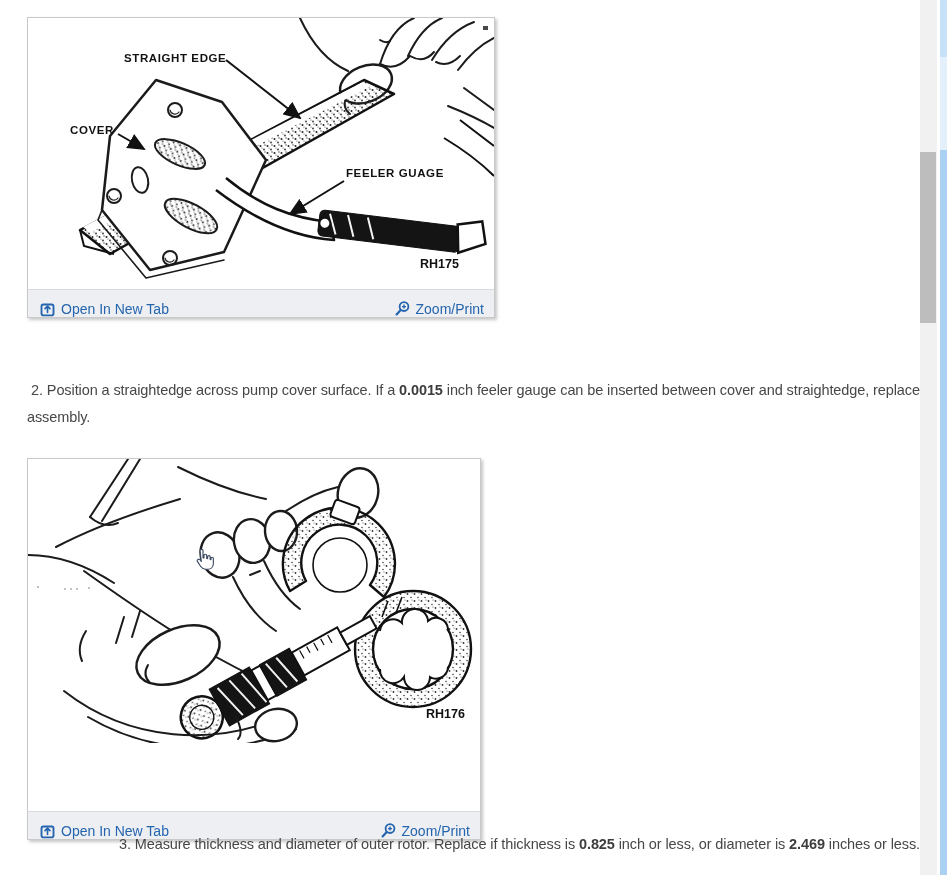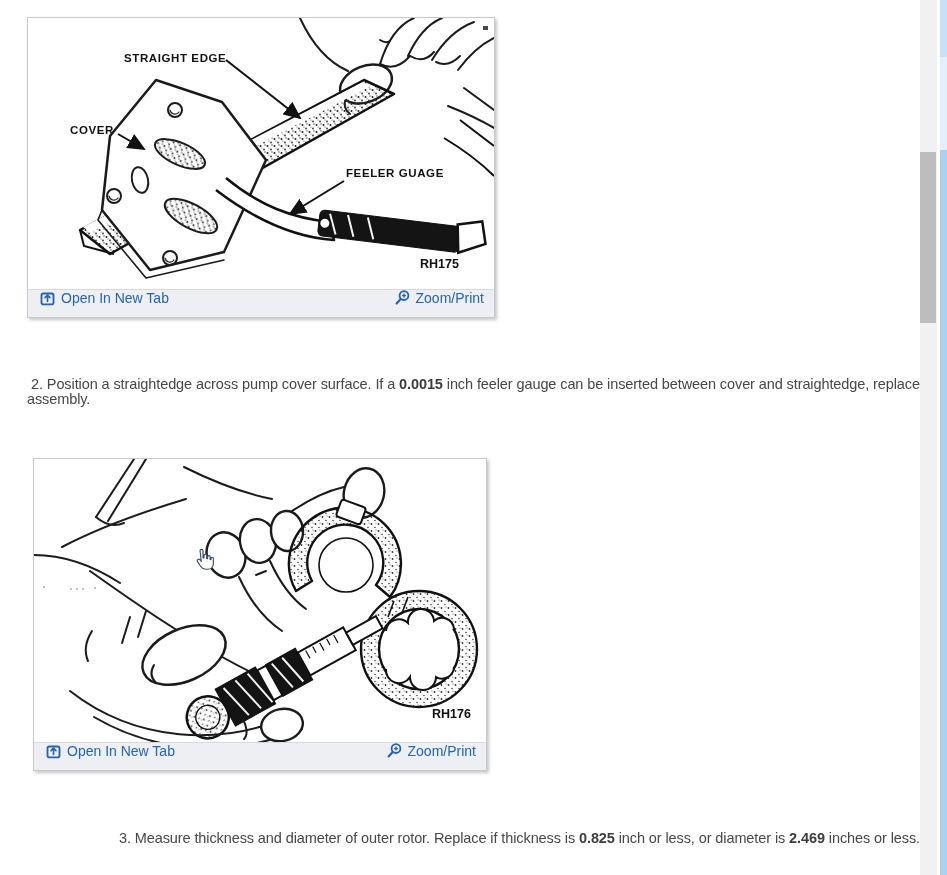--- a/index.html
+++ b/index.html
@@ -2,34 +2,34 @@
 <html><head>
 <meta charset="utf-8">
 <style>
   * { margin:0; padding:0; box-sizing:border-box; }
   html,body { width:947px; height:875px; background:#ffffff; overflow:hidden;
               font-family:"Liberation Sans", sans-serif; position:relative; }
 
   .figure-panel { position:absolute; background:#fdba74; border:1px solid #c9c9c9;
                   box-shadow:2px 2px 3px rgba(130,130,130,.45); display:flex; flex-direction:column; }
   #figure-panel-1 { left:27px; top:17px; width:468px; height:301px; }
-  #figure-panel-2 { left:33px; top:458px; width:454px; height:313px; }
+  #figure-panel-2 { left:27px; top:458px; width:454px; height:382px; }
 
   .figure-image { flex:1 1 auto; position:relative; background:#fff; overflow:hidden; }
   .figure-image svg { display:block; }
   .figure-footer { flex:0 0 28px; background:#edeff2; border-top:1px solid #d8dade;
-                   display:flex; align-items:flex-start; justify-content:space-between; padding:0 10px 0 12px; }
+                   display:flex; align-items:flex-end; justify-content:space-between; padding:0 10px 0 12px; }
   .figure-link { color:#2565af; font-size:14px; display:flex; align-items:center; gap:6px;
                  cursor:pointer; text-decoration:none; white-space:nowrap; }
   .figure-link svg { flex:0 0 auto; }
 
   .corner-mark { position:absolute; right:6px; top:8px; width:5px; height:4px; background:#4a4a4a; }
 
   .step-text { position:absolute; left:27px; width:893px; color:#474747; font-size:14.5px;
-               line-height:15px; letter-spacing:-0.1px; }
+               line-height:27px; letter-spacing:-0.1px; }
   #step-2 { top:377px; text-indent:4px; }
   #step-3 { top:831px; text-indent:7px;text-align:right; }
   .step-text b { color:#3d3d3d; }
 
   
   #scrollbar-track { position:absolute; left:920px; top:0; width:17px; height:875px; background:#f1f1f1; }
   #scrollbar-thumb { position:absolute; left:0px; top:152px; width:16px; height:171px; background:#bdbdbd; }
 
   
   #window-edge-strip { position:absolute; left:940px; top:0; width:7px; height:875px;

